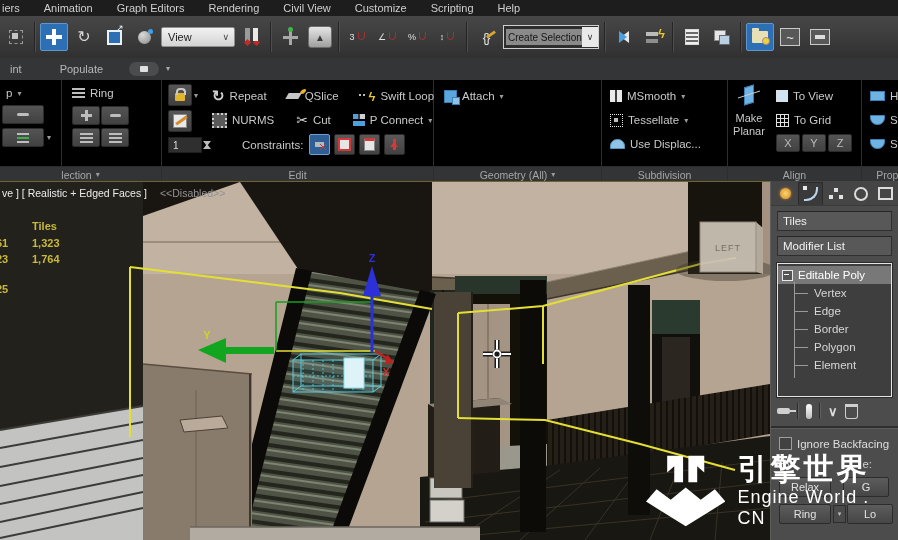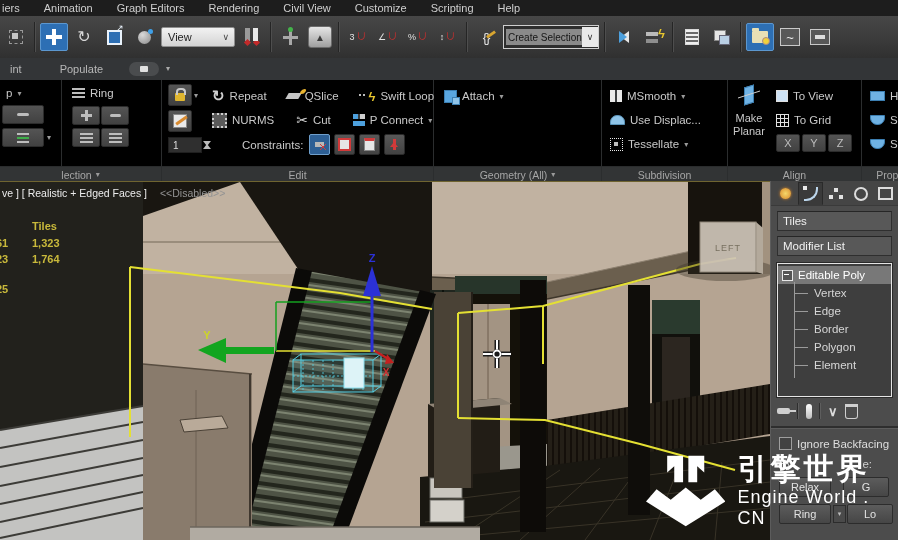--- a/index.html
+++ b/index.html
@@ -431,27 +431,27 @@
           <span class="ric ic-attach"></span>
           <span>Attach</span>
         </div>
     </div>
 
     <div class="rsec" style="width:126px;padding:4px 0 0 8px;">
       <div class="rbtn caret">
           <span class="ric ic-msmooth"></span>
           <span>MSmooth</span>
         </div>
+      <div class="rbtn caret">
+          <span class="ric ic-tess"></span>
+          <span>Tessellate</span>
+        </div>
       <div class="rbtn">
           <span class="ric ic-displ"></span>
           <span>Use Displac...</span>
-        </div>
-      <div class="rbtn caret">
-          <span class="ric ic-tess"></span>
-          <span>Tessellate</span>
         </div>
     </div>
 
     <div class="rsec" style="width:134px;display:flex;padding-top:4px;">
       <div style="width:42px;text-align:center;">
         <span class="ic-planar" style="display:inline-block;margin-top:2px;"></span>
         <div style="font-size:11px;color:#c9c9c9;line-height:1.15;margin-top:4px;">
           <div>Make</div>
           <div>Planar</div>
         </div>

